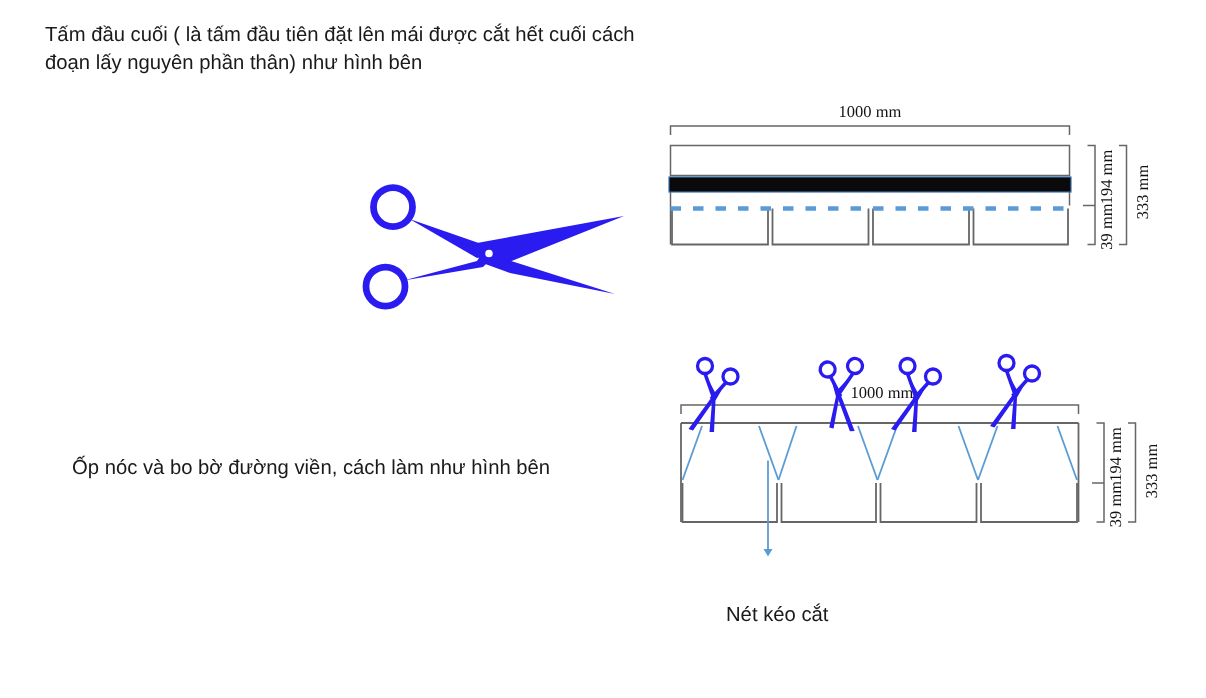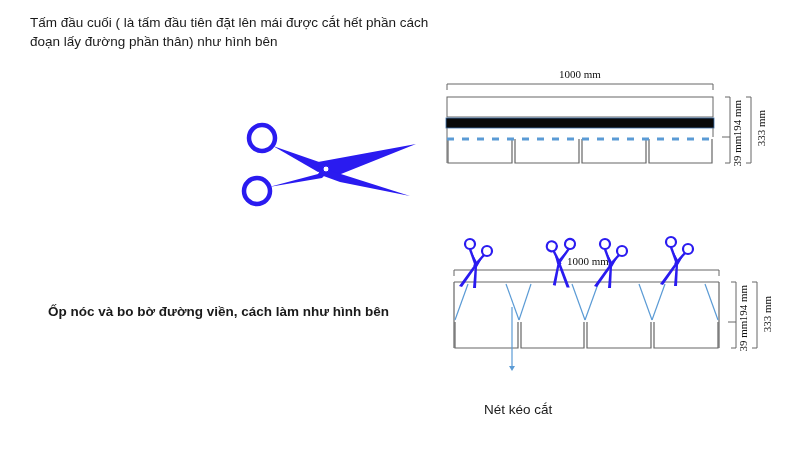--- a/index.html
+++ b/index.html
@@ -1,28 +1,28 @@
 <!DOCTYPE html>
 <html><head>
   <meta charset="utf-8">
   <style>
     html, body { margin: 0; padding: 0; background: #ffffff; }
     body { width: 804px; height: 465px; position: relative; overflow: hidden;
            font-family: "Liberation Sans", sans-serif; color: #111; }
     .caption { position: absolute; font-size: 13.5px; line-height: 19px; color: #1a1a1a; }
     #cap1 { left: 30px; top: 13px; width: 400px; }
-    #cap2 { left: 48px; top: 302px; font-weight: bold; }
+    #cap2 { left: 48px; top: 302px; }
     #cap3 { left: 484px; top: 400px; }
     svg { position: absolute; left: 0; top: 0; }
     .dimtext { font-family: "Liberation Serif", serif; font-size: 11px; fill: #111; }
   </style>
 </head>
 <body>
 
-<div id="cap1" class="caption">Tấm đầu cuối ( là tấm đầu tiên đặt lên mái được cắt hết phần cách đoạn lấy đường phần thân) như hình bên</div>
+<div id="cap1" class="caption">Tấm đầu cuối ( là tấm đầu tiên đặt lên mái được cắt hết cuối cách đoạn lấy nguyên phần thân) như hình bên</div>
 <div id="cap2" class="caption">Ốp nóc và bo bờ đường viền, cách làm như hình bên</div>
 <div id="cap3" class="caption">Nét kéo cắt</div>
 
 <svg width="804" height="465" viewBox="0 0 804 465">
   <defs>
     <g id="scissor-small">
 
       <circle cx="-5" cy="-20" r="5" fill="none" stroke="#2a1bf0" stroke-width="2.2"></circle>
       <circle cx="12" cy="-13" r="5" fill="none" stroke="#2a1bf0" stroke-width="2.2"></circle>
       <path d="M -5 -15 L 0 0 L -16 22 L -13 23 L 1 3 L 3 0 Z" fill="#2a1bf0"></path>

